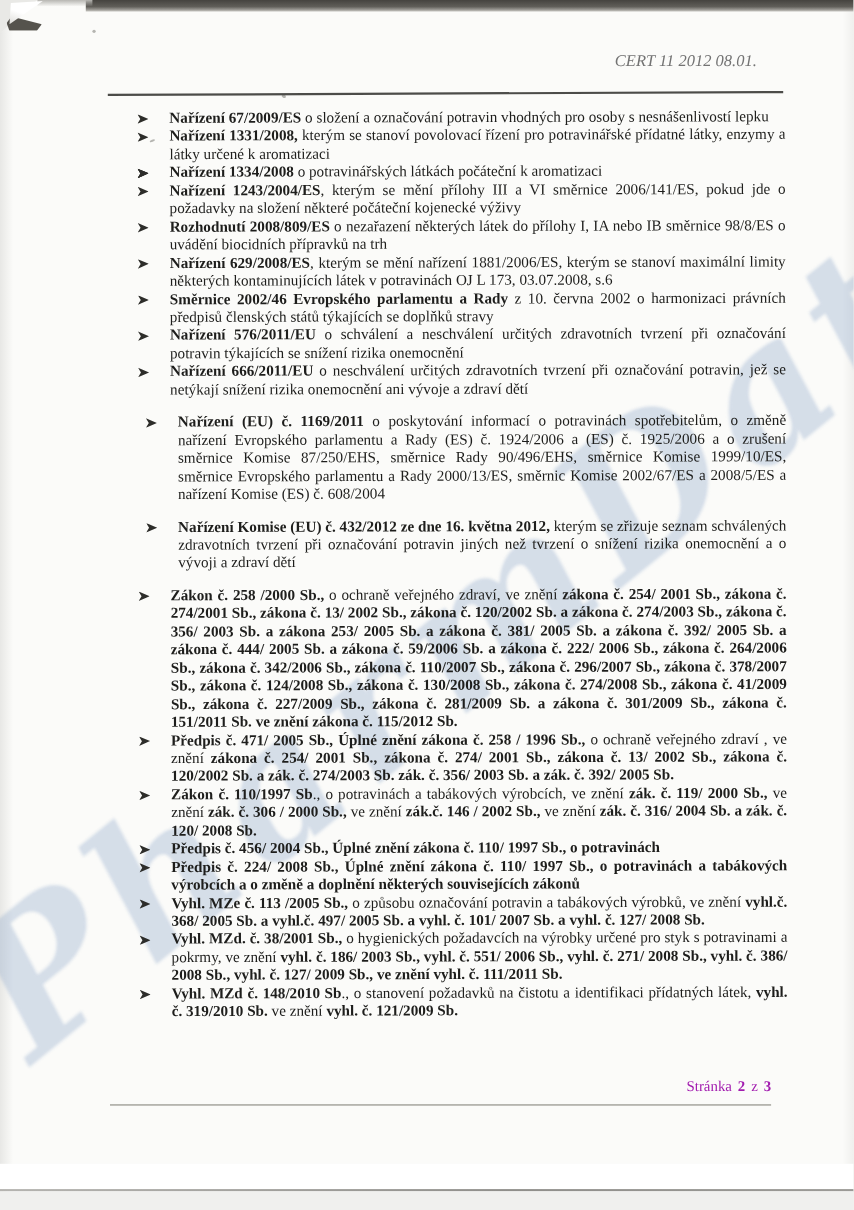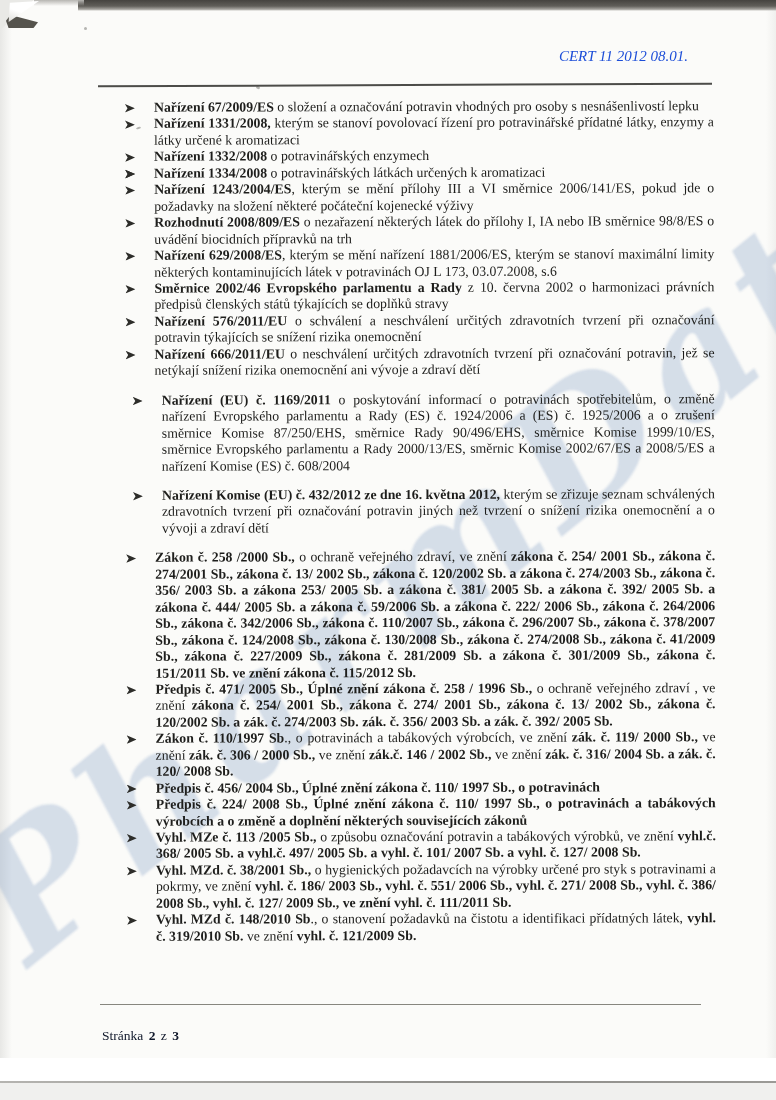--- a/index.html
+++ b/index.html
@@ -52,21 +52,21 @@
     position:absolute; left:-70px; top:845px;
     transform:rotate(-39deg); transform-origin:0 0;
     font-family:"DejaVu Serif", serif; font-style:italic; font-weight:bold;
     font-size:168px; letter-spacing:13px; white-space:nowrap;
     color:rgba(151,174,206,0.38); filter:blur(1.3px);
     z-index:1;
   }
   
   .header-ref {
     position:absolute; left:98px; top:48px; width:590px;
-    text-align:right; font-style:italic; font-size:15px; color:#1d4ed8;
+    text-align:right; font-style:italic; font-size:15px; color:#737373;
     z-index:2;
   }
   .header-rule {
     position:absolute; left:98px; top:84px; width:614px; height:2px;
     background:#4c4c49; transform:rotate(-0.25deg); z-index:2;
   }
   
   ul.reg-list {
     position:absolute; left:125px; top:99px; width:590px;
     margin:0; padding:0; list-style:none;
@@ -83,22 +83,22 @@
     content:""; position:absolute; inset:0; background:#2d2d2a;
     clip-path:polygon(0 2%, 100% 50%, 0 98%, 26% 50%);
   }
   b { font-weight:bold; }
   
   .footer-rule {
     position:absolute; left:100px; top:1004px; width:601px; height:1px;
     background:#87867f; z-index:2;
   }
   .footer-text {
-    position:absolute; left:100px; top:1028px; width:601px;
-    text-align:left; font-size:13.5px; color:#0f172a; z-index:2;
+    position:absolute; left:100px; top:980px; width:601px;
+    text-align:right; font-size:13.5px; color:#a21caf; z-index:2;
   }
   .footer-text span { padding:0 2px; }
   
   .bottom-highlight {
     position:absolute; left:0; top:1058px; width:776px; height:23px;
     background:#ffffff; z-index:3;
   }
   .bottom-line {
     position:absolute; left:0; top:1081px; width:776px; height:2px;
     background:linear-gradient(90deg,#b5b4b0, #8f8e8a 60%, #9b9a96); z-index:3;
@@ -125,23 +125,23 @@
 <div class="speck s1"></div>
 <div class="speck s2"></div>
 <div class="speck s3"></div>
 
 <div class="header-ref">CERT 11 2012 08.01.</div>
 <div class="header-rule"></div>
 
 <ul class="reg-list">
     <li class=""><span class="bullet"></span><span><b>Nařízení 67/2009/ES</b><span> o složení a označování potravin vhodných pro osoby s nesnášenlivostí lepku</span></span></li>
     <li class=""><span class="bullet"></span><span><b>Nařízení 1331/2008,</b><span> kterým se stanoví povolovací řízení pro potravinářské přídatné látky, enzymy a látky určené k aromatizaci</span></span></li>
-    <li class=""><span class="bullet"></span><span><b>Nařízení 1332/2008</b><span> o potravinářských enzymech</span></span></li>
     <li class=""><span class="bullet"></span></li>
-    <li class=""><span class="bullet"></span><span><b>Nařízení 1334/2008</b><span> o potravinářských látkách určených k aromatizaci</span></span></li>
+    <li class=""><span class="bullet"></span></li>
+    <li class=""><span class="bullet"></span><span><b>Nařízení 1334/2008</b><span> o potravinářských látkách počáteční k aromatizaci</span></span></li>
     <li class=""><span class="bullet"></span><span><b>Nařízení 1243/2004/ES</b><span>, kterým se mění přílohy III a VI směrnice 2006/141/ES, pokud jde o požadavky na složení některé počáteční kojenecké výživy</span></span></li>
     <li class=""><span class="bullet"></span><span><b>Rozhodnutí 2008/809/ES</b><span> o nezařazení některých látek do přílohy I, IA nebo IB směrnice 98/8/ES o uvádění biocidních přípravků na trh</span></span></li>
     <li class=""><span class="bullet"></span><span><b>Nařízení 629/2008/ES</b><span>, kterým se mění nařízení 1881/2006/ES, kterým se stanoví maximální limity některých kontaminujících látek v potravinách OJ L 173, 03.07.2008, s.6</span></span></li>
     <li class=""><span class="bullet"></span><span><b>Směrnice 2002/46 Evropského parlamentu a Rady</b><span> z 10. června 2002 o harmonizaci právních předpisů členských států týkajících se doplňků stravy</span></span></li>
     <li class=""><span class="bullet"></span><span><b>Nařízení 576/2011/EU</b><span> o schválení a neschválení určitých zdravotních tvrzení při označování potravin týkajících se snížení rizika onemocnění</span></span></li>
     <li class=""><span class="bullet"></span><span><b>Nařízení 666/2011/EU</b><span> o neschválení určitých zdravotních tvrzení při označování potravin, jež se netýkají snížení rizika onemocnění ani vývoje a zdraví dětí</span></span></li>
     <li class="gap indent"><span class="bullet"></span><span><b>Nařízení (EU) č. 1169/2011</b><span> o poskytování informací o potravinách spotřebitelům, o změně nařízení Evropského parlamentu a Rady (ES) č. 1924/2006 a (ES) č. 1925/2006 a o zrušení směrnice Komise 87/250/EHS, směrnice Rady 90/496/EHS, směrnice Komise 1999/10/ES, směrnice Evropského parlamentu a Rady 2000/13/ES, směrnic Komise 2002/67/ES a 2008/5/ES a nařízení Komise (ES) č. 608/2004</span></span></li>
     <li class="gap indent"><span class="bullet"></span><span><b>Nařízení Komise (EU) č. 432/2012 ze dne 16. května 2012,</b><span> kterým se zřizuje seznam schválených zdravotních tvrzení při označování potravin jiných než tvrzení o snížení rizika onemocnění a o vývoji a zdraví dětí</span></span></li>
     <li class="gap "><span class="bullet"></span><span><b>Zákon č. 258 /2000 Sb.,</b><span> o ochraně veřejného zdraví, ve znění </span><b>zákona č. 254/ 2001 Sb., zákona č. 274/2001 Sb., zákona č. 13/ 2002 Sb., zákona č. 120/2002 Sb. a zákona č. 274/2003 Sb., zákona č. 356/ 2003 Sb. a zákona 253/ 2005 Sb. a zákona č. 381/ 2005 Sb. a zákona č. 392/ 2005 Sb. a zákona č. 444/ 2005 Sb. a zákona č. 59/2006 Sb. a zákona č. 222/ 2006 Sb., zákona č. 264/2006 Sb., zákona č. 342/2006 Sb., zákona č. 110/2007 Sb., zákona č. 296/2007 Sb., zákona č. 378/2007 Sb., zákona č. 124/2008 Sb., zákona č. 130/2008 Sb., zákona č. 274/2008 Sb., zákona č. 41/2009 Sb., zákona č. 227/2009 Sb., zákona č. 281/2009 Sb. a zákona č. 301/2009 Sb., zákona č. 151/2011 Sb. ve znění zákona č. 115/2012 Sb.</b></span></li>
     <li class=""><span class="bullet"></span><span><b>Předpis č. 471/ 2005 Sb., Úplné znění zákona č. 258 / 1996 Sb.,</b><span> o ochraně veřejného zdraví , ve znění </span><b>zákona č. 254/ 2001 Sb., zákona č. 274/ 2001 Sb., zákona č. 13/ 2002 Sb., zákona č. 120/2002 Sb. a zák. č. 274/2003 Sb. zák. č. 356/ 2003 Sb. a zák. č. 392/ 2005 Sb.</b></span></li>

